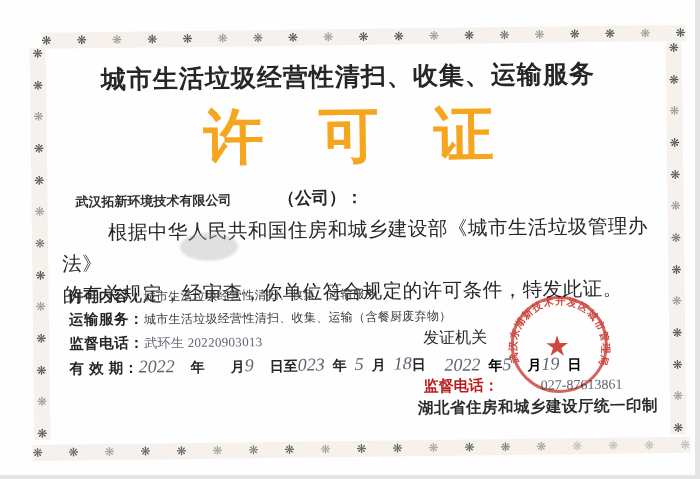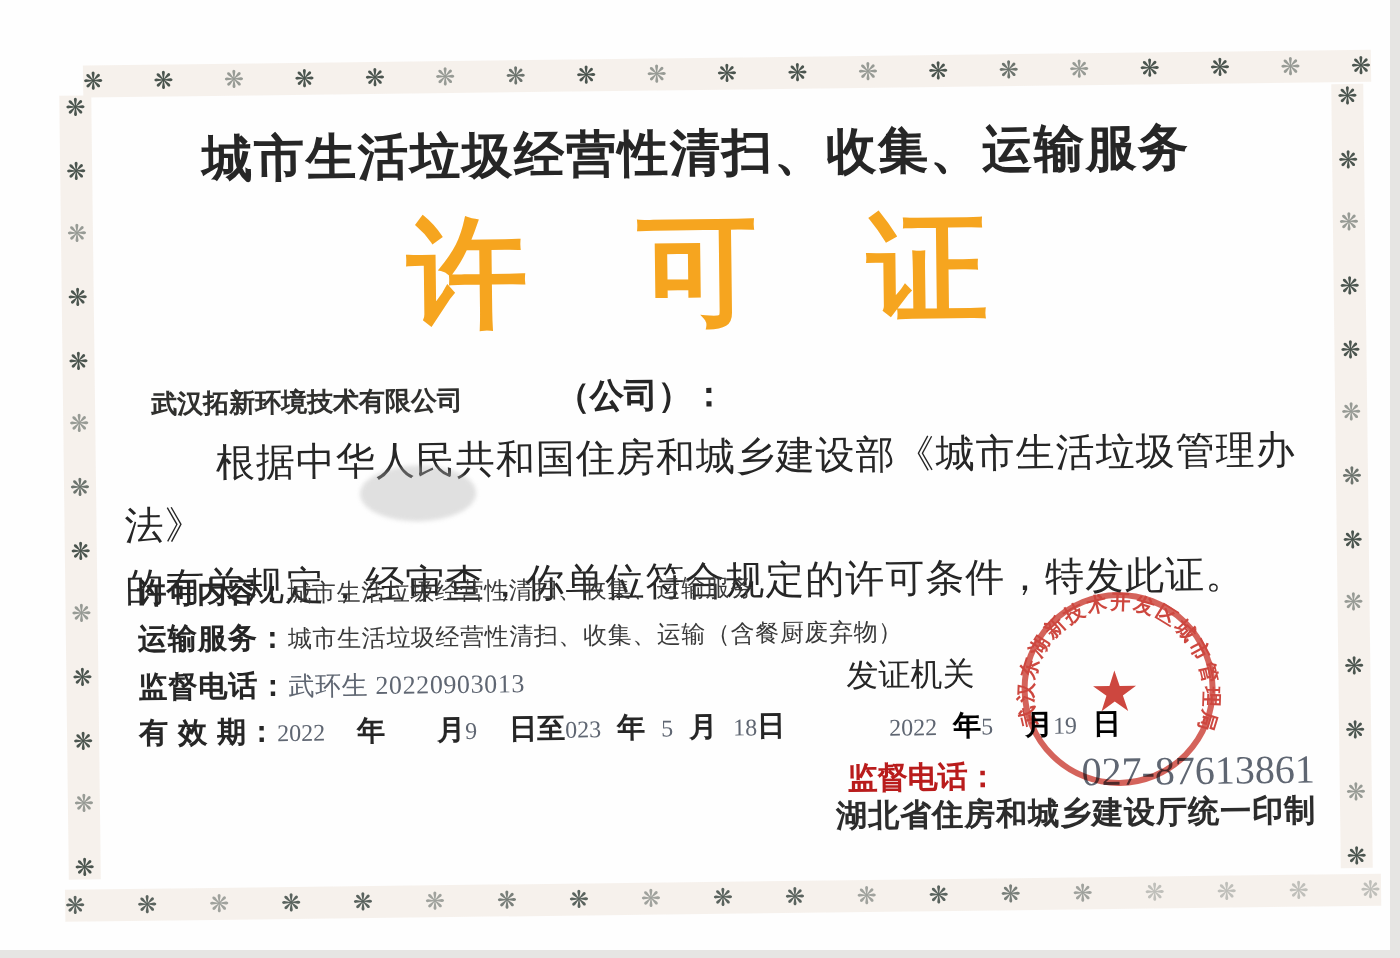--- a/index.html
+++ b/index.html
@@ -52,29 +52,29 @@
     background:rgba(175,175,175,.38);border-radius:50%;z-index:3;
     filter:blur(1px);pointer-events:none;
   }
   
   .frow{position:absolute;white-space:nowrap;color:#262626;z-index:2;}
   .flabel{font-size:14.5px;font-weight:700;letter-spacing:.5px;}
   .fvalue{font-size:12px;color:#3a3a3a;letter-spacing:.3px;}
   .typed{color:#5f6672;font-family:"Liberation Serif","DejaVu Serif",serif;}
   .seg{display:inline-block;}
   .seg.printed{font-weight:700;font-size:14px;}
-  .seg.typed{font-size:12px;}
+  .seg.typed{font-size:18px;font-style:italic;}
   .g-sm{margin-left:8px;} .g-md{margin-left:16px;} .g-lg{margin-left:26px;}
   
   .issuer-label{position:absolute;left:422px;top:329px;font-size:16px;font-weight:400;color:#262626;z-index:2;}
   .seal-caption{position:absolute;left:531px;top:330px;font-size:16px;font-weight:700;color:#1d1d1d;z-index:6;letter-spacing:4px;}
   .issue-date{position:absolute;left:443px;top:356px;z-index:2;white-space:nowrap;}
   .phone-row{position:absolute;left:422px;top:378px;z-index:2;white-space:nowrap;}
   .phone-label{font-size:15px;font-weight:700;color:#b91c1c;}
-  .phone-value{font-size:20px;margin-left:6px;padding-left:36px;}
+  .phone-value{font-size:14px;margin-left:6px;padding-left:36px;}
   .footer-note{position:absolute;left:416px;top:399px;font-size:15.5px;font-weight:600;color:#2c2c2c;z-index:2;letter-spacing:.5px;}
   
   .stamp{
     position:absolute;left:498px;top:292px;width:120px;height:120px;
     z-index:5;mix-blend-mode:multiply;opacity:.92;
   }
 </style>
 </head>
 <body>
 

